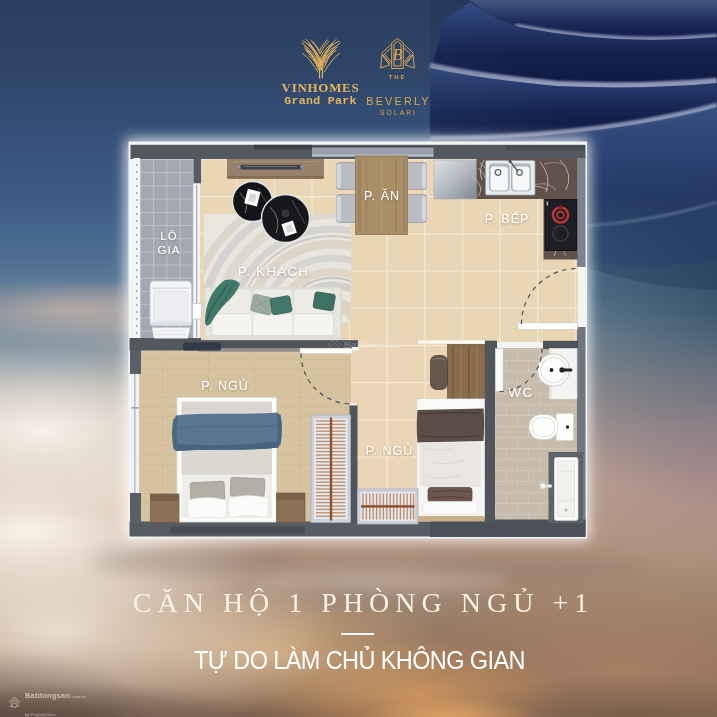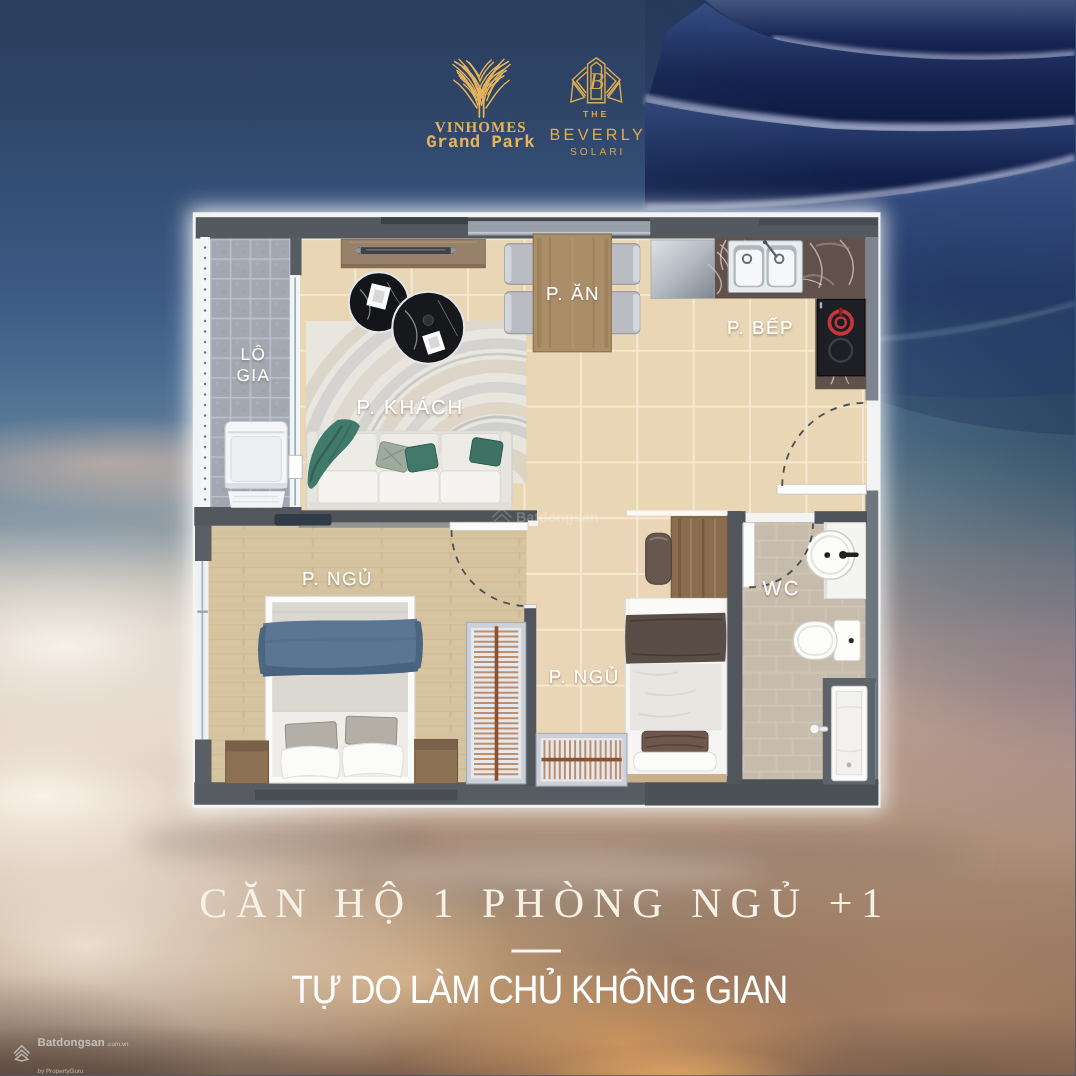--- a/index.html
+++ b/index.html
@@ -48,28 +48,28 @@
   #t1{position:absolute;left:5px;top:587px;width:717px;text-align:center;
       font-family:"Liberation Serif", serif;font-weight:400;color:#f8f2e6;
       font-size:28px;letter-spacing:6px;white-space:nowrap;}
   #tdiv{position:absolute;left:341px;top:632.5px;width:33px;height:2.4px;background:rgba(255,255,255,.93);}
   #t2{position:absolute;left:1px;top:645px;width:717px;text-align:center;
       font-family:"Liberation Sans", sans-serif;color:#ffffff;
       font-size:23.5px;letter-spacing:-0.6px;white-space:nowrap;
       transform:scaleY(1.12);transform-origin:center top;}
   
   #vh{position:absolute;left:270px;top:37px;width:101px;text-align:center;}
-  #vh .l1{font-family:"Liberation Serif", serif;font-weight:700;font-size:10px;          letter-spacing:0.7px;color:#e7b45c;margin-top:1px;}
+  #vh .l1{font-family:"Liberation Serif", serif;font-weight:700;font-size:13px;          letter-spacing:0.7px;color:#e7b45c;margin-top:1px;}
   #vh .l2{font-family:Liberation Mono, monospace;font-weight:700;font-size:11.6px;
           letter-spacing:0.3px;color:#e7b45c;margin-top:-2px;}
   #bv{position:absolute;left:352px;top:38px;width:91px;text-align:center;}
   #bv .l0{font-family:"Liberation Sans", sans-serif;font-weight:700;font-size:5.8px;
           letter-spacing:2px;color:#d8a64e;margin-top:2px;}
   #bv .l1{font-family:"Liberation Sans", sans-serif;font-weight:400;font-size:10.8px;
-          letter-spacing:2.2px;color:#dcab52;margin-top:4px;margin-left:2px;}
+          letter-spacing:2.2px;color:#dcab52;margin-top:15px;margin-left:2px;}
   #bv .l2{font-family:"Liberation Sans", sans-serif;font-weight:400;font-size:6.8px;
           letter-spacing:2px;color:#d8a64e;margin-top:2px;margin-left:2px;}
   #wm{position:absolute;left:8px;top:684px;opacity:.55;color:#fff;}
   #wm .a{font-family:"Liberation Sans", sans-serif;font-size:7.6px;font-weight:700;letter-spacing:.1px;}
   #wm .b{font-family:"Liberation Sans", sans-serif;font-size:4.2px;}
 </style>
 </head>
 <body>
 
 <div id="sky"></div>

